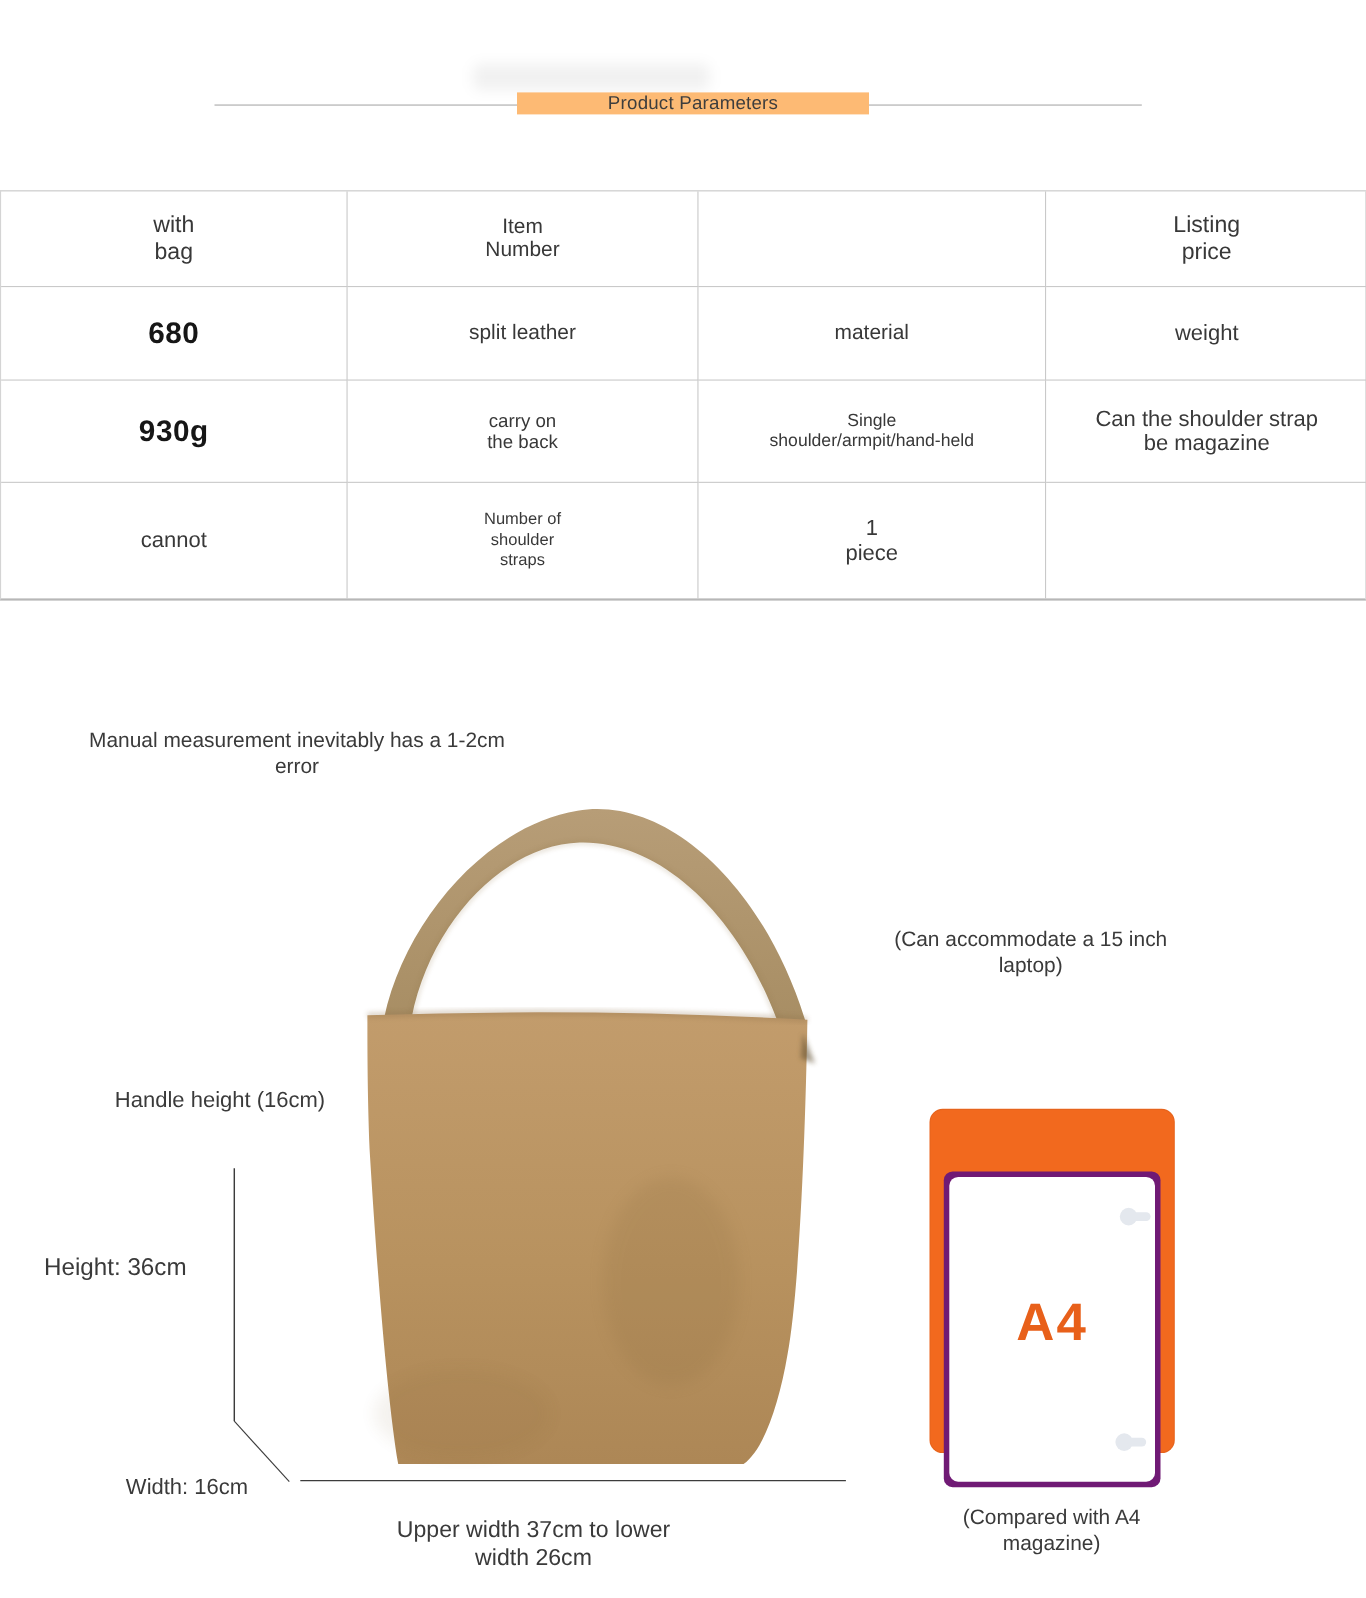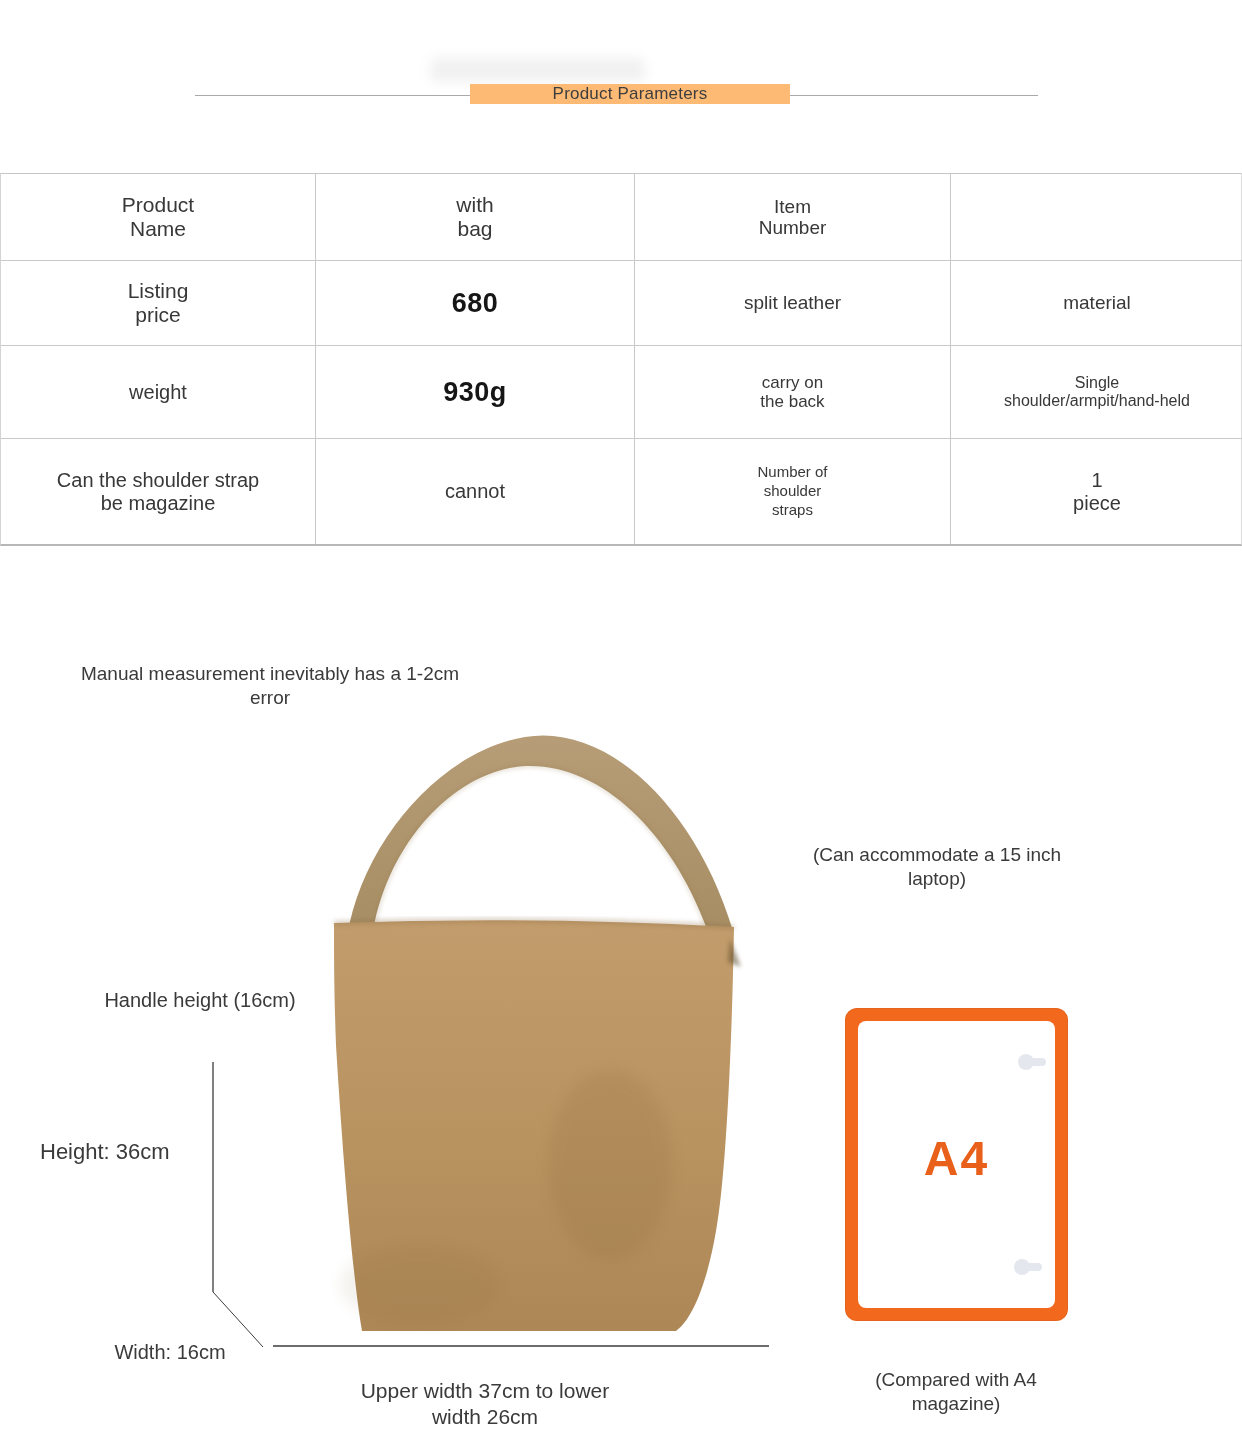--- a/index.html
+++ b/index.html
@@ -46,21 +46,21 @@
   .m-height{left:40px;top:1138px;width:160px;font-size:22px;text-align:left;white-space:nowrap;}
   .m-width{left:100px;top:1340px;width:140px;font-size:20px;}
   .m-bottomw{left:295px;top:1378px;width:380px;font-size:21px;}
   .n-a4{left:800px;top:1368px;width:312px;font-size:19px;}
   
   .a4-frame{
     position:absolute;left:845px;top:1008px;width:223px;height:313px;box-sizing:border-box;
     background:#f2691e;border-radius:12px;padding:13px;
     box-shadow:inset 0 0 0 1px rgba(0,0,0,.05);
   }
-  .a4-mat{width:100%;height:100%;box-sizing:border-box;background:#ffffff;border-radius:8px;padding:5px;}
+  .a4-mat{width:100%;height:100%;box-sizing:border-box;background:#701a75;border-radius:8px;padding:5px;margin-top:44px;}
   .a4-page{position:relative;width:100%;height:100%;background:#ffffff;border-radius:8px;
     display:flex;align-items:center;justify-content:center;}
   .a4-label{font-size:48px;font-weight:600;color:#e8601a;letter-spacing:2px;transform:translateY(-6px);}
   .keyhole{position:absolute;width:28px;height:16px;}
   .keyhole .kh-circle{position:absolute;left:0;top:0;width:16px;height:16px;border-radius:50%;background:#e4e8ee;}
   .keyhole .kh-bar{position:absolute;left:11px;top:4px;width:17px;height:8px;border-radius:4px;background:#e4e8ee;}
   .kh-top{top:28px;right:4px;}
   .kh-bottom{bottom:28px;right:8px;}
   
   .bag-svg{position:absolute;left:300px;top:725px;}
@@ -70,22 +70,20 @@
 <body>
 
 <div class="canvas">
 
   <div class="ghost" style="left:430px;top:58px;width:215px;height:24px;"></div>
   <div class="hline left"></div>
   <div class="hline right"></div>
   <div class="page-title">Product Parameters</div>
 
   <div class="ptable">
-    <div class="pcell t21">Product
-Name</div>
     <div class="pcell t21">with
 bag</div>
     <div class="pcell t19">Item
 Number</div>
     <div class="pcell t19"></div>
 
     <div class="pcell t21">Listing
 price</div>
     <div class="pcell big">680</div>
     <div class="pcell t19">split leather</div>

